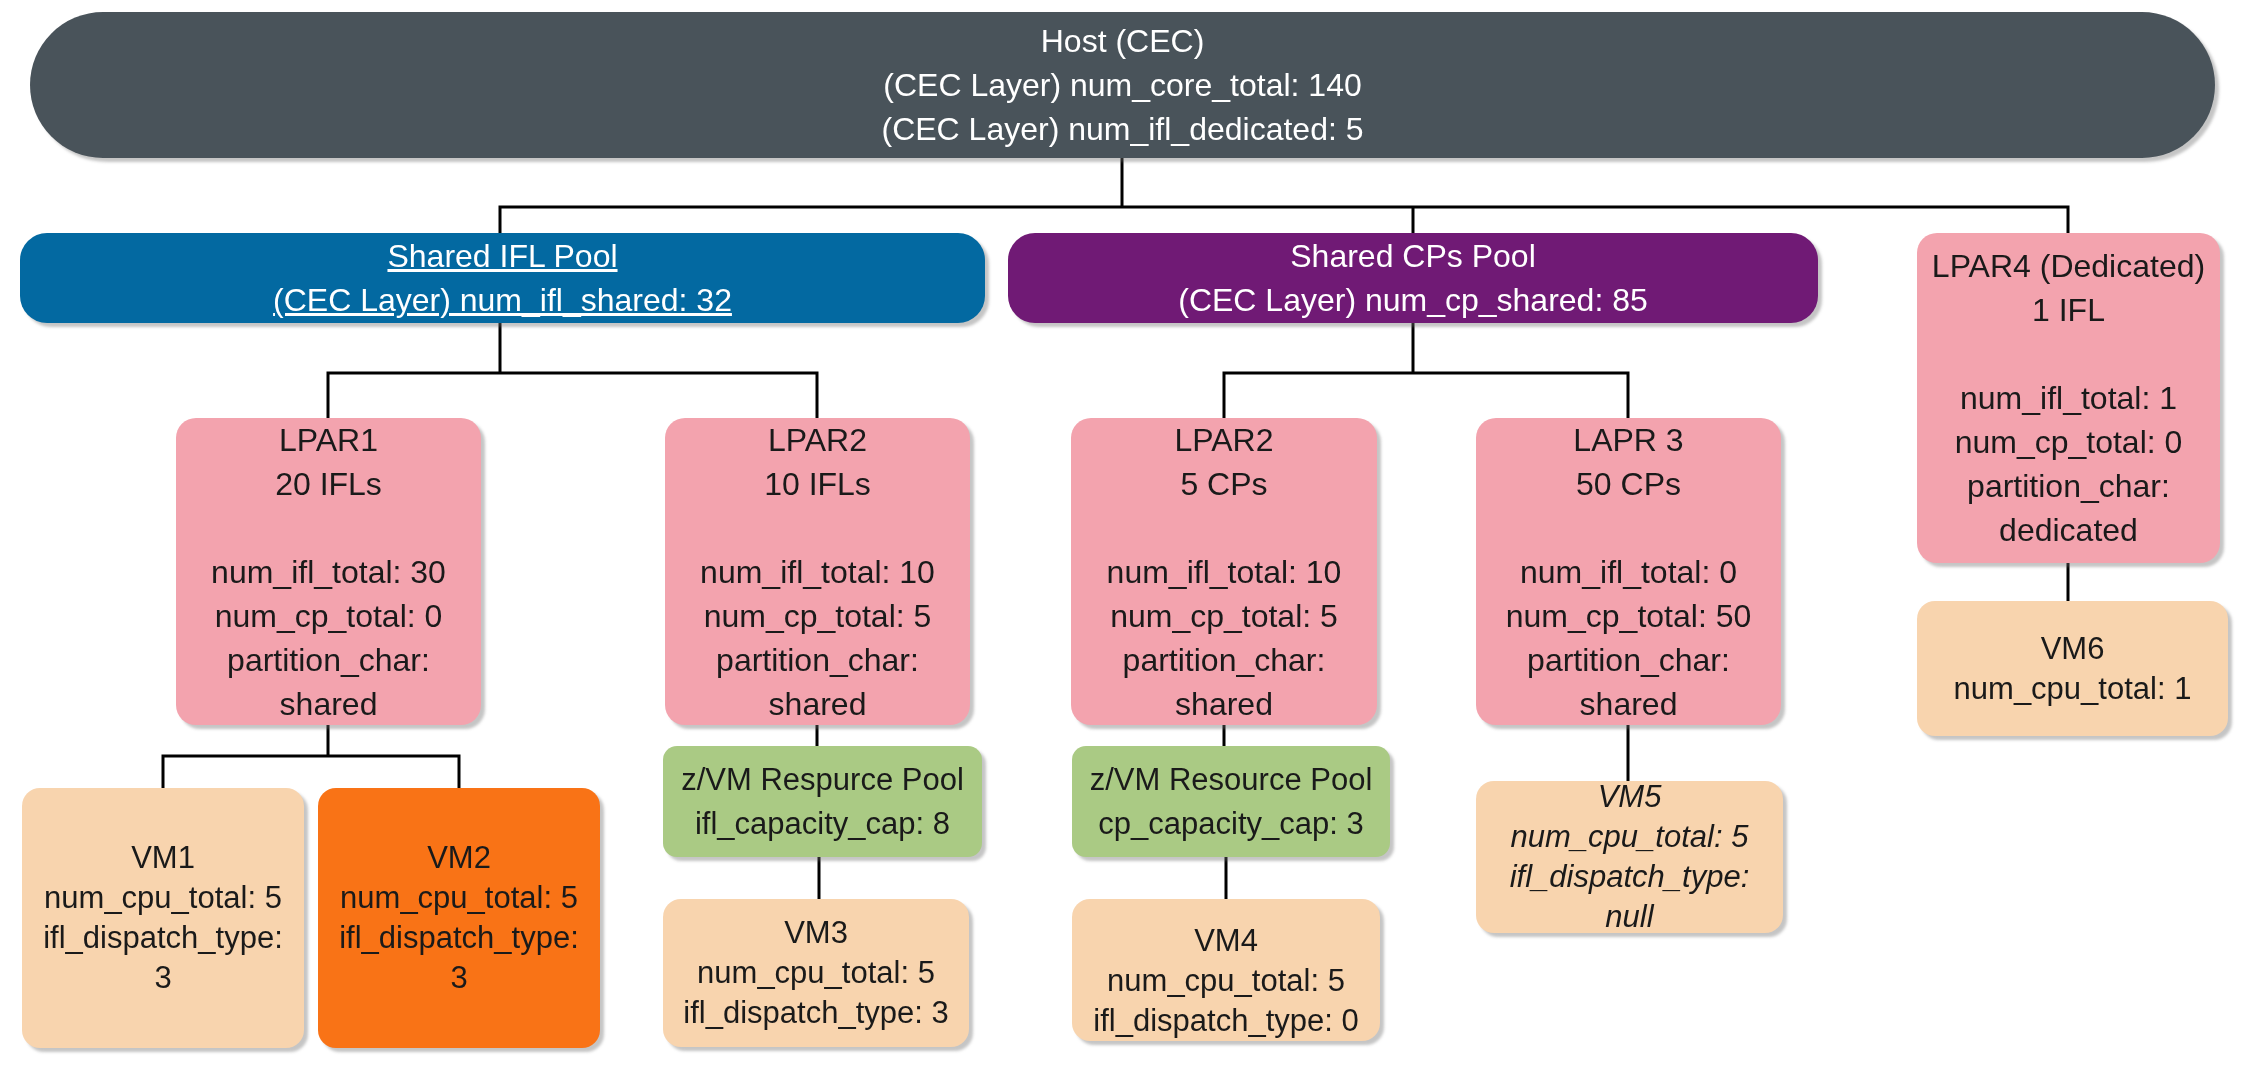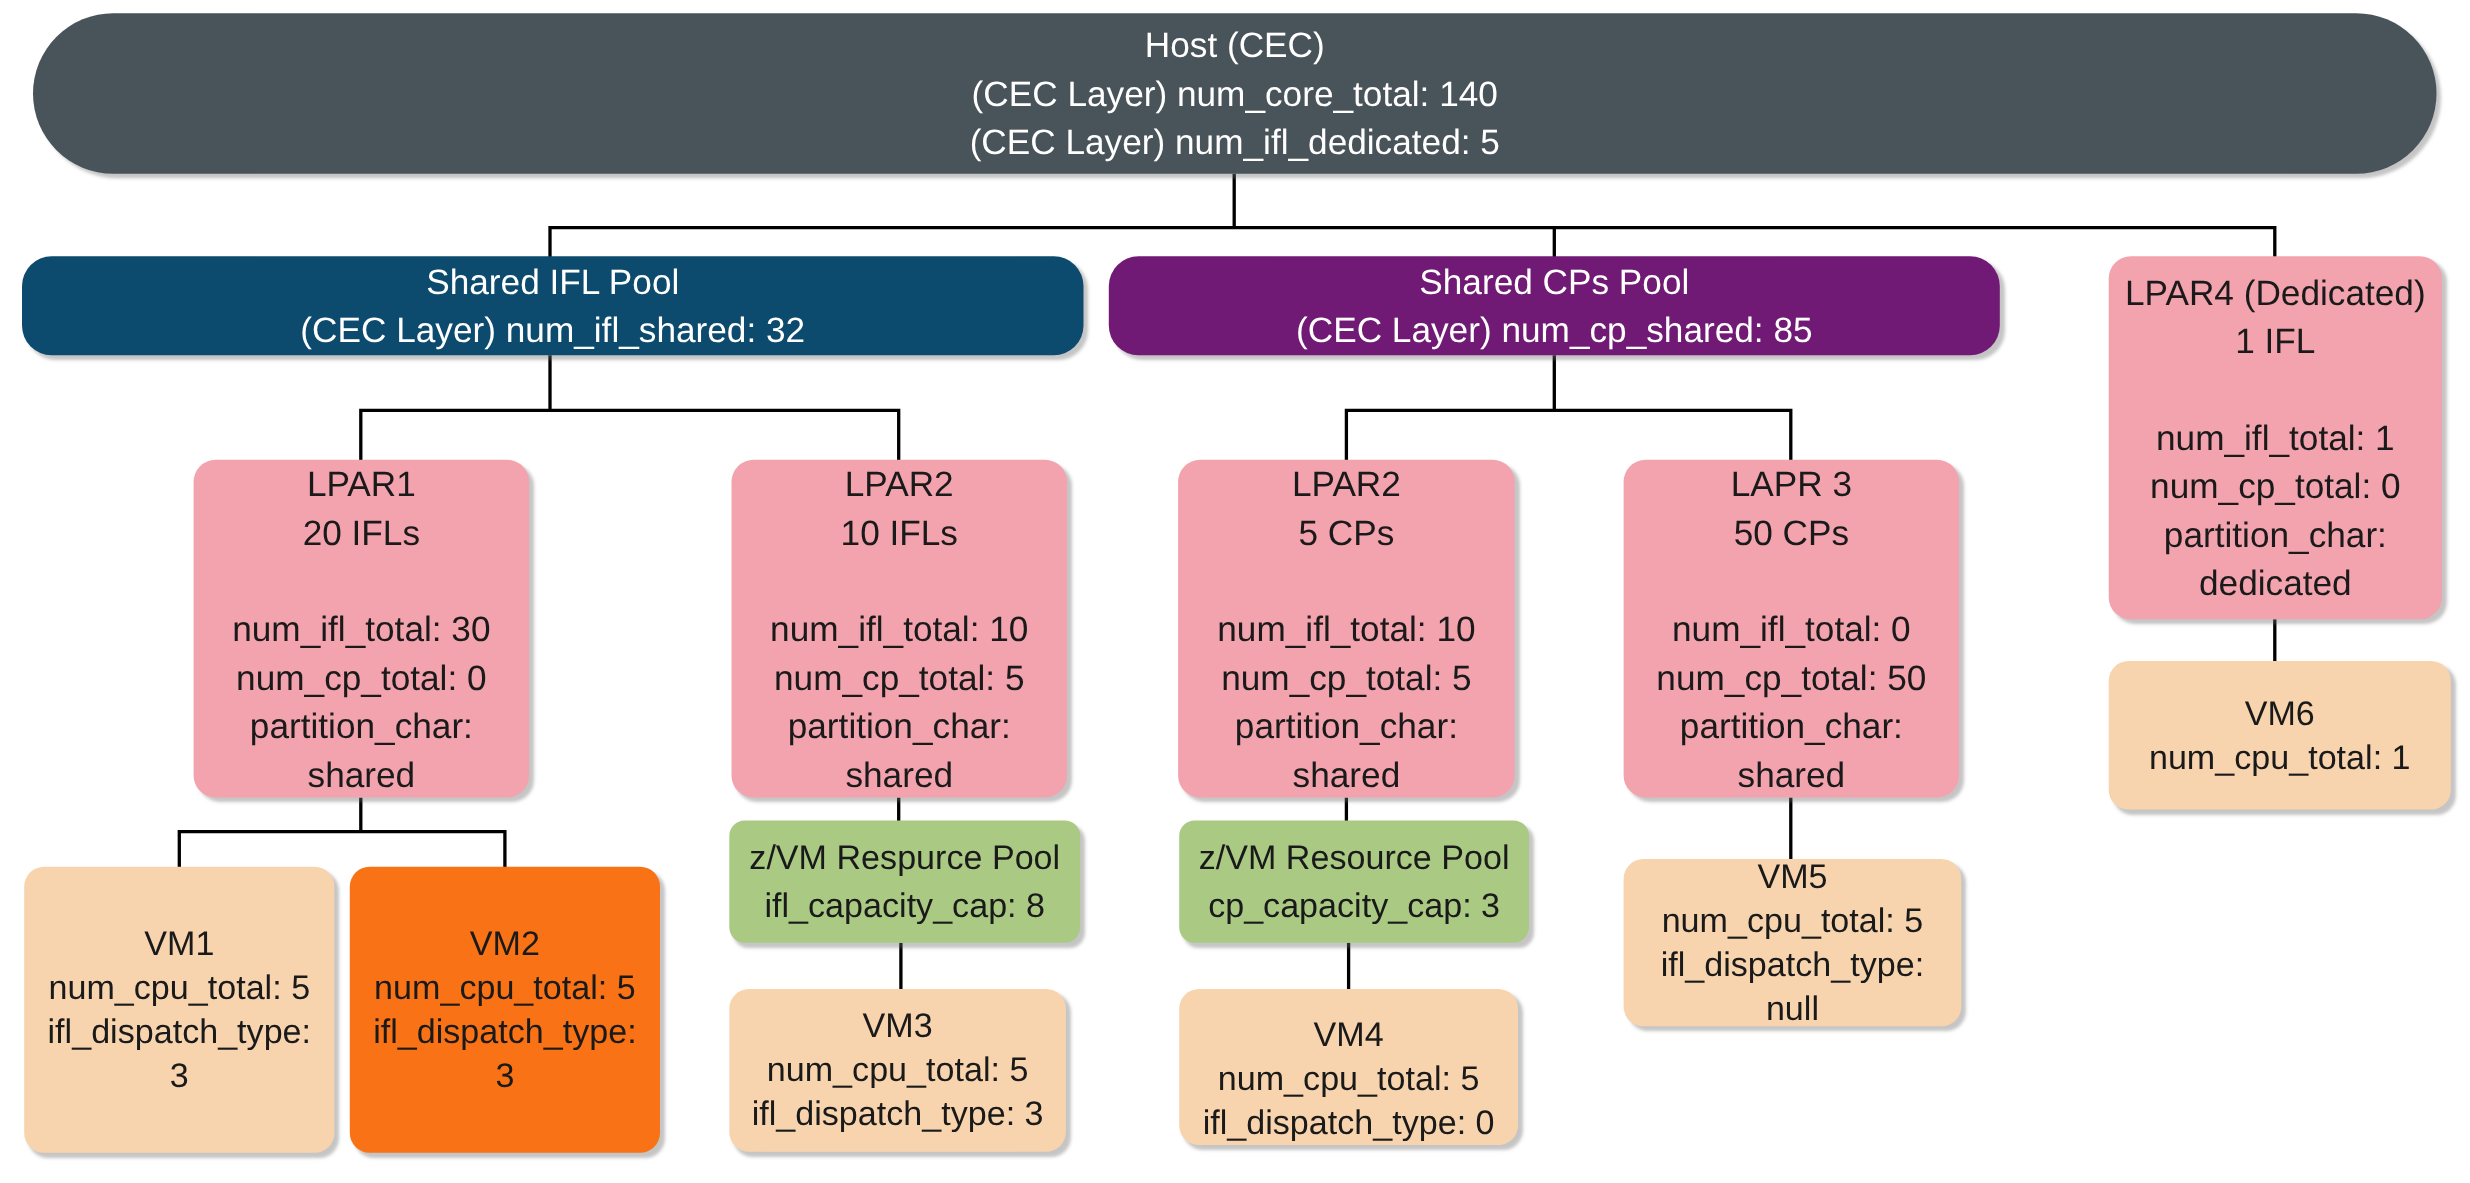--- a/index.html
+++ b/index.html
@@ -51,21 +51,21 @@
              M1628 725 V782
              M2068 563 V640" fill="none" stroke="#000000" stroke-width="3"></path>
   </svg>
 
   <div class="node host" style="left: 30px; top: 12px; width: 2185px; height: 146px; background-color: rgb(73, 83, 90);">
     <div class="ln">Host (CEC)</div>
     <div class="ln">(CEC Layer) num_core_total: 140</div>
     <div class="ln">(CEC Layer) num_ifl_dedicated: 5</div>
   </div>
 
-  <div class="node pool" style="left: 20px; top: 233px; width: 965px; height: 90px; background-color: #0c4a6e;">
+  <div class="node pool" style="left: 20px; top: 233px; width: 965px; height: 90px; background-color: #0369a1; text-decoration: underline;">
     <div class="ln">Shared IFL Pool</div>
     <div class="ln">(CEC Layer) num_ifl_shared: 32</div>
   </div>
 
   <div class="node pool" style="left: 1008px; top: 233px; width: 810px; height: 90px; background-color: #701a75;">
     <div class="ln">Shared CPs Pool</div>
     <div class="ln">(CEC Layer) num_cp_shared: 85</div>
   </div>
 
   <div class="node lpar" style="left: 1917px; top: 233px; width: 303px; height: 330px; background-color: rgb(243, 163, 174);">
@@ -147,21 +147,21 @@
     <div class="ln">num_cpu_total: 5</div>
     <div class="ln">ifl_dispatch_type: 3</div>
   </div>
 
   <div class="node vm" style="left: 1072px; top: 899px; width: 308px; height: 142px; background-color: rgb(248, 212, 174); justify-content: flex-end;">
     <div class="ln">VM4</div>
     <div class="ln">num_cpu_total: 5</div>
     <div class="ln">ifl_dispatch_type: 0</div>
   </div>
 
-  <div class="node vm" style="left: 1476px; top: 781px; width: 307px; height: 152px; background-color: rgb(248, 212, 174);">
+  <div class="node vm" style="left: 1476px; top: 781px; width: 307px; height: 152px; background-color: rgb(248, 212, 174); font-style: italic;">
     <div class="ln">VM5</div>
     <div class="ln">num_cpu_total: 5</div>
     <div class="ln">ifl_dispatch_type:</div>
     <div class="ln">null</div>
   </div>
 
   <div class="node vm" style="left: 1917px; top: 601px; width: 311px; height: 135px; background-color: rgb(248, 212, 174);">
     <div class="ln">VM6</div>
     <div class="ln">num_cpu_total: 1</div>
   </div>

